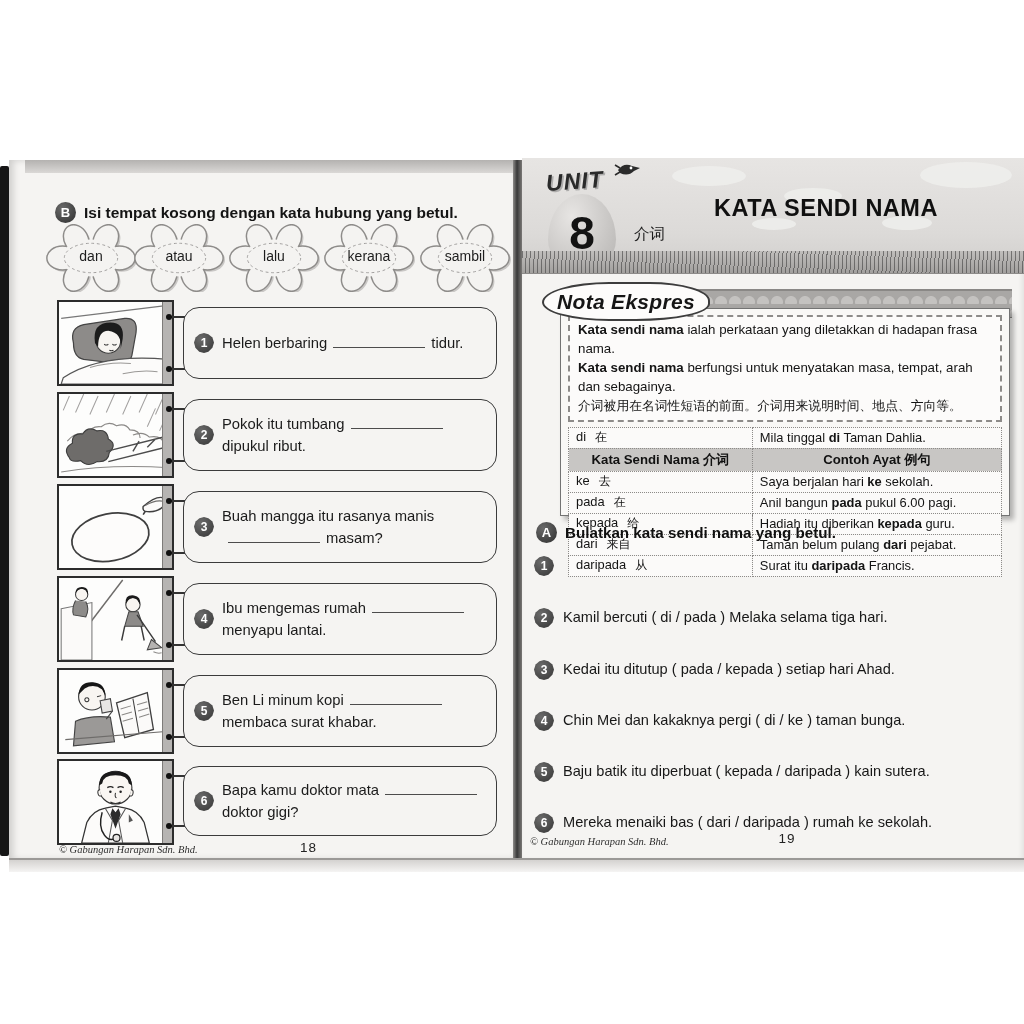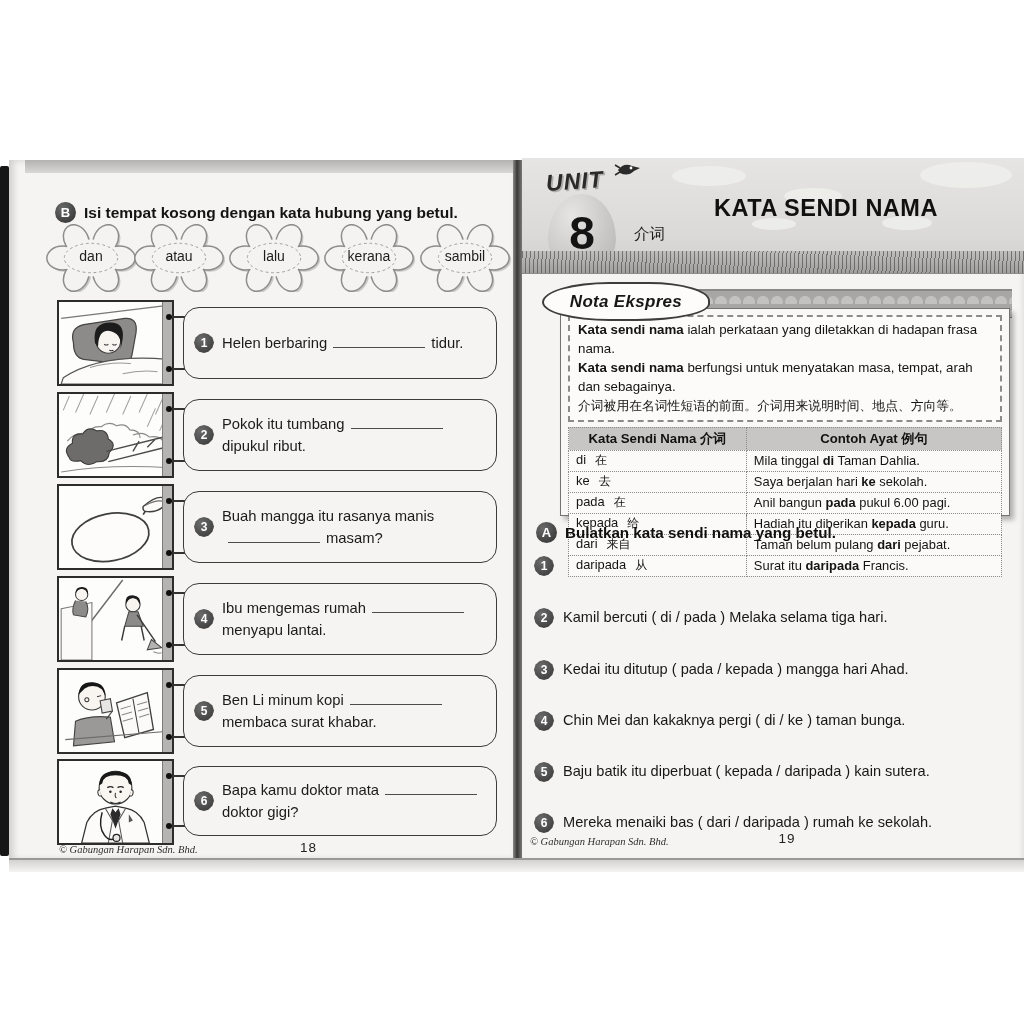--- a/index.html
+++ b/index.html
@@ -61,21 +61,21 @@
   .unit-title-cn{position:absolute;left:112px;right:6px;top:66px;text-align:left;font-size:15.5px;color:#1c1c1c;}
   .grass{position:absolute;left:0;right:0;bottom:0;height:22px;background-color:#aeacaa;
          background-image:repeating-linear-gradient(94deg,rgba(55,55,55,.55) 0 1px,rgba(0,0,0,0) 1px 4px),
                           linear-gradient(#c0bebc,#a2a09e);border-bottom:1px solid #8e8c8a;}
   .nota-band{position:absolute;left:80px;right:12px;top:131px;height:26px;background-color:#a9a7a5;
              background-image:radial-gradient(circle at 7px 11px,#c4c2c0 5.5px,rgba(0,0,0,0) 6.5px);
              background-size:14px 13px;border-top:2px solid #8a8886;border-bottom:1px solid #8a8886;}
   .nota-cloud{position:absolute;left:20px;top:124px;width:164px;height:35px;background:#fdfcfb;
               border:2.2px solid #3d3d3d;border-radius:50% 45% 55% 50%/65% 60% 55% 60%;z-index:3;
               display:flex;align-items:center;justify-content:center;font-weight:bold;font-style:italic;
-              font-size:17px;color:#161616;letter-spacing:.3px;}
+              font-size:21px;color:#161616;letter-spacing:.3px;}
   .panel{position:absolute;left:38px;right:14px;top:150px;height:208px;background:#f9f8f6;
          border:1px solid #737373;box-shadow:4px 4px 5px rgba(0,0,0,.28);padding:6px 7px;box-sizing:border-box;}
   .notebox{border:2px dashed #8d8b89;background:#fcfbfa;padding:4px 8px 5px;font-size:13.3px;line-height:1.42;color:#141414;}
   .note-cn{font-size:12.8px;font-family:"DejaVu Serif",serif;}
   table.sendi{width:100%;border-collapse:collapse;margin-top:5px;table-layout:fixed;}
   .sendi th,.sendi td{border:1.6px dotted #8d8b89;}
   .sendi th{background:#c8c6c4;font-size:13.2px;color:#111;padding:2px 4px;font-weight:bold;}
   .sendi td{font-size:12.9px;padding:1.5px 7px;color:#141414;background:#fbfaf9;white-space:nowrap;overflow:hidden;}
   .sendi .w{width:39%;}
   .cn{font-family:"DejaVu Serif",serif;font-size:12px;margin-left:9px;}
@@ -401,26 +401,26 @@
 
     <div class="panel">
       <div class="notebox">
         <div><b>Kata sendi nama</b><span> ialah perkataan yang diletakkan di hadapan frasa nama.</span></div>
         <div><b>Kata sendi nama</b><span> berfungsi untuk menyatakan masa, tempat, arah dan sebagainya.</span></div>
         <div class="note-cn">介词被用在名词性短语的前面。介词用来说明时间、地点、方向等。</div>
       </div>
       <table class="sendi">
         <tbody>
             <tr>
+          <td class="w"><span>di</span><span class="cn">在</span></td>
+          <td><span>Mila tinggal </span><b>di</b><span> Taman Dahlia.</span></td>
+        </tr>
+        <tr>
           <th class="w">Kata Sendi Nama 介词</th>
           <th>Contoh Ayat 例句</th>
-        </tr>
-        <tr>
-          <td class="w"><span>di</span><span class="cn">在</span></td>
-          <td><span>Mila tinggal </span><b>di</b><span> Taman Dahlia.</span></td>
         </tr>
         <tr>
           <td class="w"><span>ke</span><span class="cn">去</span></td>
           <td><span>Saya berjalan hari </span><b>ke</b><span> sekolah.</span></td>
         </tr>
         <tr>
           <td class="w"><span>pada</span><span class="cn">在</span></td>
           <td><span>Anil bangun </span><b>pada</b><span> pukul 6.00 pagi.</span></td>
         </tr>
         <tr>
@@ -446,21 +446,21 @@
 
     <div class="rq" style="top:398px">
       <span class="badge-num">1</span>
     </div>
     <div class="rq" style="top:450px">
       <span class="badge-num">2</span>
       <span>Kamil bercuti ( di / pada ) Melaka selama tiga hari.</span>
     </div>
     <div class="rq" style="top:502px">
       <span class="badge-num">3</span>
-      <span>Kedai itu ditutup ( pada / kepada ) mangga hari Ahad.</span>
+      <span>Kedai itu ditutup ( pada / kepada ) setiap hari Ahad.</span>
     </div>
     <div class="rq" style="top:553px">
       <span class="badge-num">4</span>
       <span>Chin Mei dan kakaknya pergi ( di / ke ) taman bunga.</span>
     </div>
     <div class="rq" style="top:604px">
       <span class="badge-num">5</span>
       <span>Baju batik itu diperbuat ( kepada / daripada ) kain sutera.</span>
     </div>
     <div class="rq" style="top:655px">

